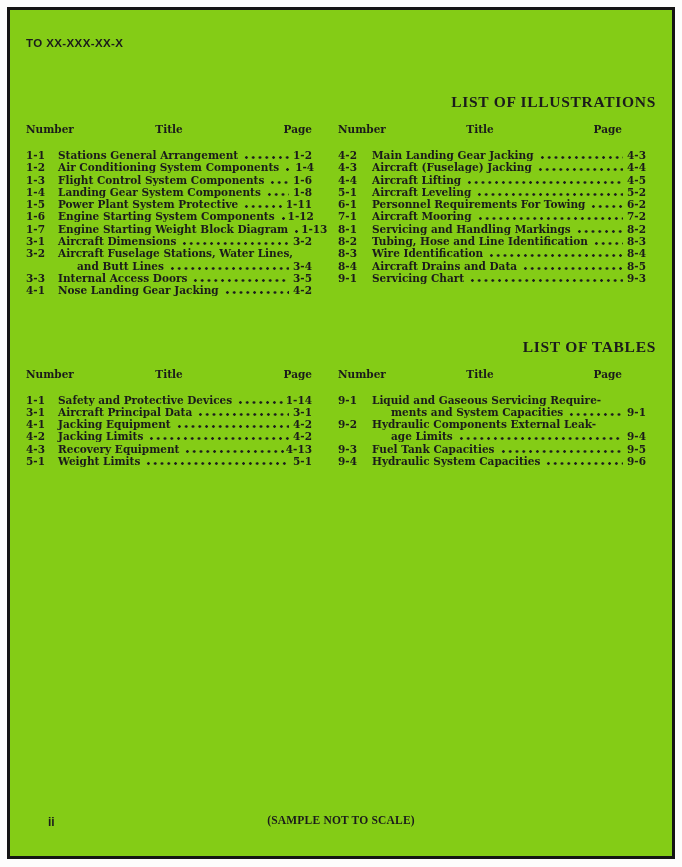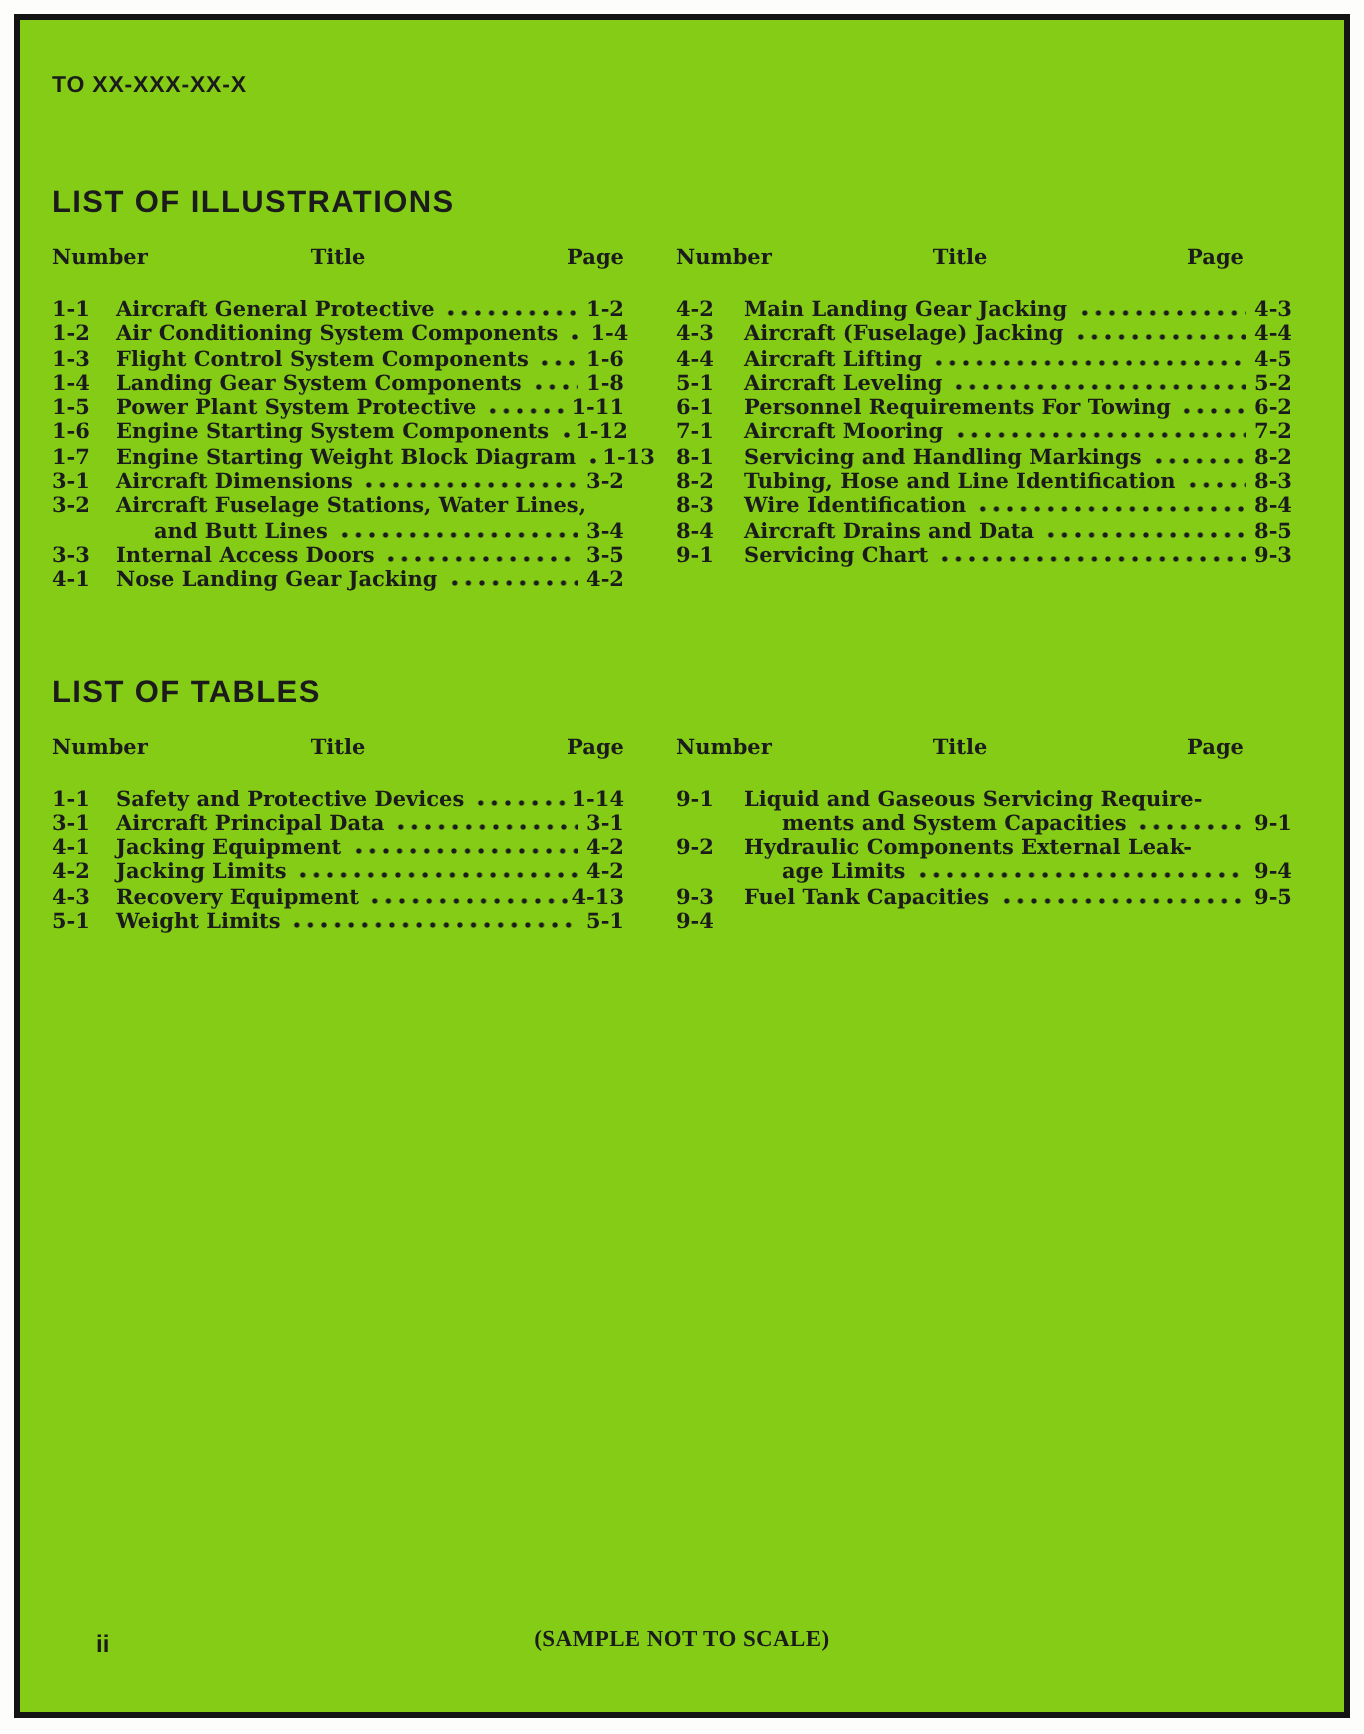--- a/index.html
+++ b/index.html
@@ -12,22 +12,22 @@
     position:absolute; inset:7px 7px 8px 7px;
     border:3px solid #141414;
     padding:26px 16px 0 16px; box-sizing:border-box;
     background:#84cc16;
   }
   .doc-number {
     font-family:"Liberation Sans",sans-serif; font-weight:bold;
     font-size:11.5px; letter-spacing:0.4px; line-height:14px;
   }
   .section-title {
-    margin:42px 0 0; text-align:left;
-    font-family:Liberation Sans, sans-serif; font-weight:bold;
+    margin:42px 0 0; text-align:right;
+    font-family:Liberation Serif, serif; font-weight:bold;
     font-size:15.5px; letter-spacing:0.7px; line-height:19px;
   }
   .section-title.tables { margin-top:40px; }
   .cols { display:flex; gap:26px; margin-top:12px; }
   .col { box-sizing:border-box; }
   .col.left  { width:286px; flex:none; }
   .col.right { flex:1 1 auto; padding-right:10px; }
   .colhead {
     display:flex; align-items:baseline;
     font-size:10.5px; font-weight:bold; line-height:13px;
@@ -78,21 +78,21 @@
       <div class="colhead">
         <span class="h-num">Number</span>
         <span class="h-title">Title</span>
         <span class="h-page">Page</span>
       </div>
       <div class="entries">
           <div class="entry">
             <span class="num">1-1</span>
             <span class="body">
               <span class="tline">
-                <span class="ttext">Aircraft General Protective</span>
+                <span class="ttext">Stations General Arrangement</span>
                 <span class="leader"></span>
                 <span class="pagecell">1-2</span>
               </span>
             </span>
           </div>
           <div class="entry">
             <span class="num">1-2</span>
             <span class="body">
               <span class="tline">
                 <span class="ttext">Air Conditioning System Components</span>
@@ -427,20 +427,27 @@
             <span class="body">
               <span class="tline">
                 <span class="ttext">Fuel Tank Capacities</span>
                 <span class="leader"></span>
                 <span class="pagecell">9-5</span>
               </span>
             </span>
           </div>
           <div class="entry">
             <span class="num">9-4</span>
+            <span class="body">
+              <span class="tline">
+                <span class="ttext">Hydraulic System Capacities</span>
+                <span class="leader"></span>
+                <span class="pagecell">9-6</span>
+              </span>
+            </span>
           </div>
         </div>
     </div>
   </div>
 
   <div class="footer">
     <span class="page-num">ii</span>
     <span class="scale-note">(SAMPLE NOT TO SCALE)</span>
   </div>
 

